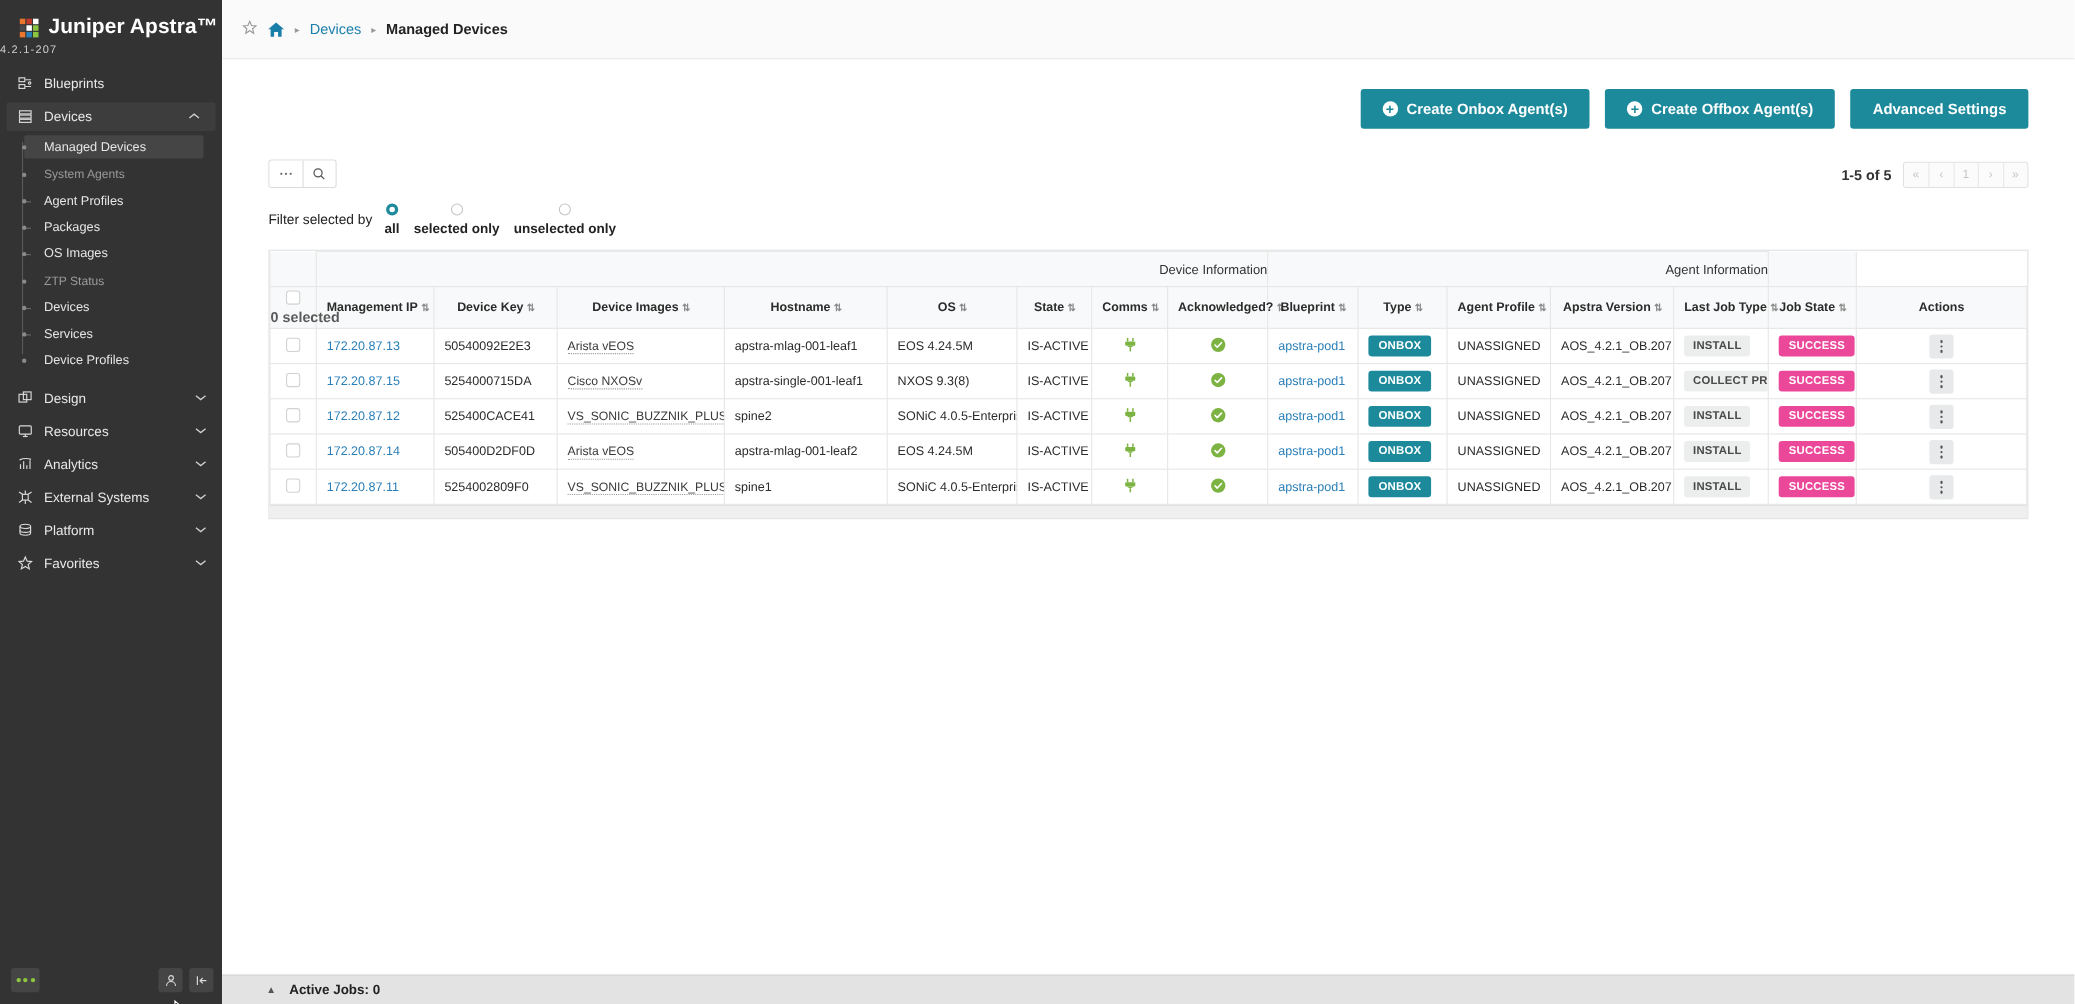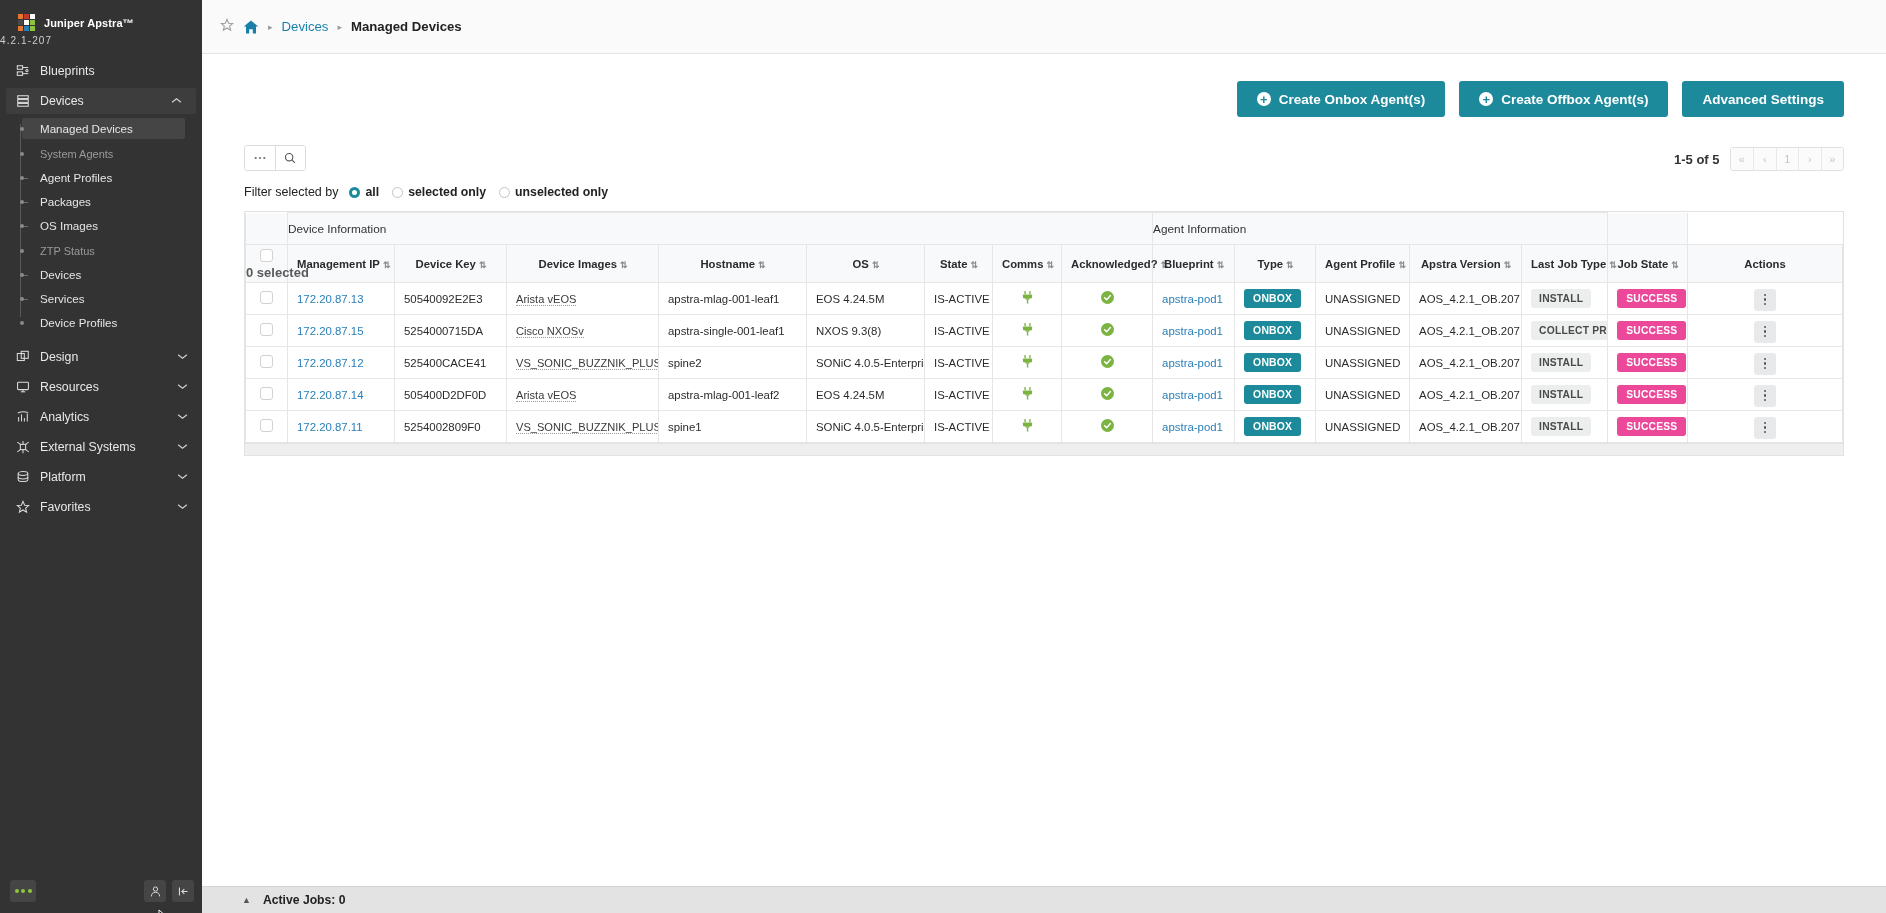--- a/index.html
+++ b/index.html
@@ -17,21 +17,21 @@
     background: #333333; color: #ffffff;
     position: relative; display: flex; flex-direction: column;
   }
   .brand { padding: 14px 0 2px 18px; display: flex; align-items: center; gap: 9px; }
   .logo-grid {
     width: 17px; height: 17px;
     display: grid; grid-template-columns: repeat(3, 5px); grid-template-rows: repeat(3, 5px);
     gap: 1px;
   }
   .logo-grid i { display: block; width: 5px; height: 5px; }
-  .brand-name { font-size: 11px; font-weight: 600; letter-spacing: .1px; color: #fff; }
+  .brand-name { font-size: 19px; font-weight: 600; letter-spacing: .1px; color: #fff; }
   .brand-ver { font-size: 10px; color: #cfcfcf; letter-spacing: 1.1px; margin-top: 2px; }
 
   .nav { margin-top: 12px; }
   .nav-item {
     height: 26px; display: flex; align-items: center;
     padding: 0 14px 0 16px; font-size: 12.3px; color: #e8e8e8;
     position: relative; cursor: pointer; margin-bottom: 4px;
   }
   .nav-item .ico { width: 20px; display: flex; align-items: center; justify-content: flex-start; opacity: .92; }
   .nav-item .lbl { flex: 1; margin-left: 4px; }
@@ -121,21 +121,21 @@
   .tb-left { display: flex; flex-direction: column; }
   .tool-group { display: flex; border: 1px solid #dcdcdc; border-radius: 3px; overflow: hidden; width: 62px; height: 26px; background: #fff; }
   .tool-btn {
     flex: 1; display: flex; align-items: center; justify-content: center;
     font-size: 12px; color: #6a6a6a; cursor: pointer; background: #fff;
   }
   .tool-btn + .tool-btn { border-left: 1px solid #dcdcdc; }
 
   .filter-row { display: flex; align-items: center; gap: 7px; margin-top: 14px; font-size: 12.5px; color: #222; }
   .filter-label { font-weight: 400; margin-right: 4px; }
-  .radio-wrap { display: flex; align-items: center; gap: 5px; cursor: pointer; }
+  .radio-wrap { display: flex; align-items: center; gap: 5px; cursor: pointer; flex-direction: column; }
   .radio {
     width: 11px; height: 11px; border-radius: 50%; border: 1px solid #c4c4c4; background: #fff;
     display: inline-block; position: relative; flex: 0 0 11px;
   }
   .radio.on { border: 3px solid #1d8a9b; background: #fff; }
   .radio-lbl { font-size: 12.3px; color: #222; font-weight: 600; }
 
   .tb-right { display: flex; align-items: center; gap: 10px; padding-top: 2px; }
   .pg-count { font-size: 13px; font-weight: 700; color: #333; }
   .pager { display: flex; border: 1px solid #e0e0e0; border-radius: 3px; overflow: hidden; }
@@ -147,21 +147,21 @@
 
   
   .table-wrap {
     margin-top: 12px; border: 1px solid #e2e2e2; border-top: 1px solid #e2e2e2;
     background: #fff; position: relative;
   }
   table.devtbl { border-collapse: collapse; width: 100%; table-layout: fixed; }
   table.devtbl th, table.devtbl td { border: 1px solid #e6e6e6; }
   .grp-row th {
     background: #f8f9fa; height: 32px; font-size: 11.8px; color: #333; font-weight: 400;
-    text-align: left; vertical-align: middle;
+    text-align: right; vertical-align: middle;
   }
   .grp-row th.blank { background: #f8f9fa; border-top: none; }
   .hdr-row th {
     background: #f8f9fa; height: 38px; font-size: 11.3px; color: #2b2b2b; font-weight: 600;
     text-align: center; padding: 0 9px; vertical-align: middle; white-space: nowrap;
   }
   .sortico { color: #8a8a8a; font-size: 9px; margin-left: 3px; letter-spacing: -1px; }
   .chk-col { width: 36px; text-align: center !important; padding: 0 !important; }
   .chkbox {
     width: 13px; height: 13px; border: 1px solid #d2d2d2; border-radius: 3px; background: #fff;

